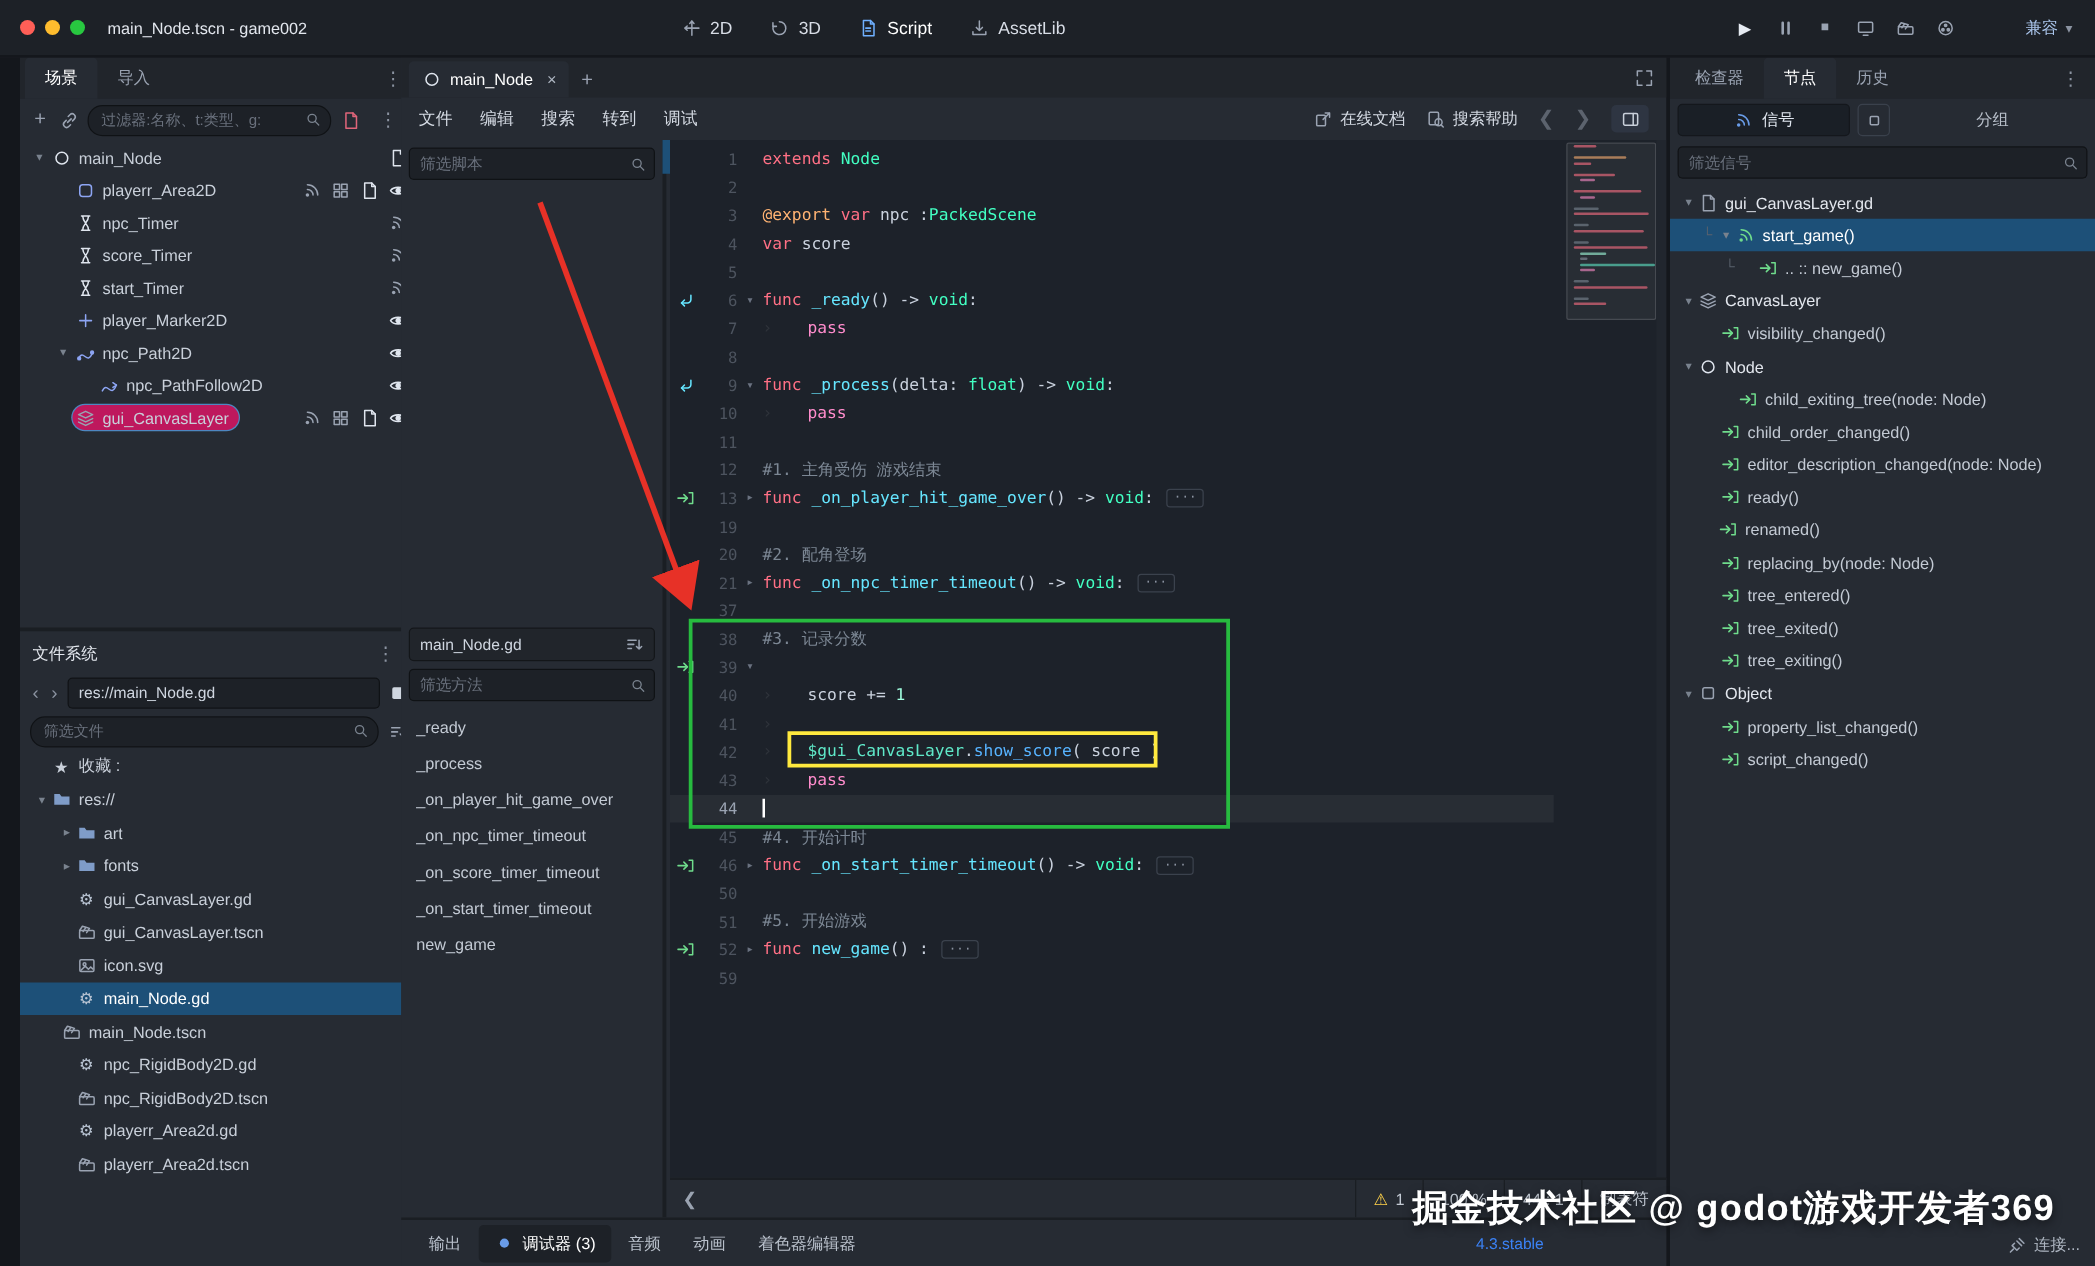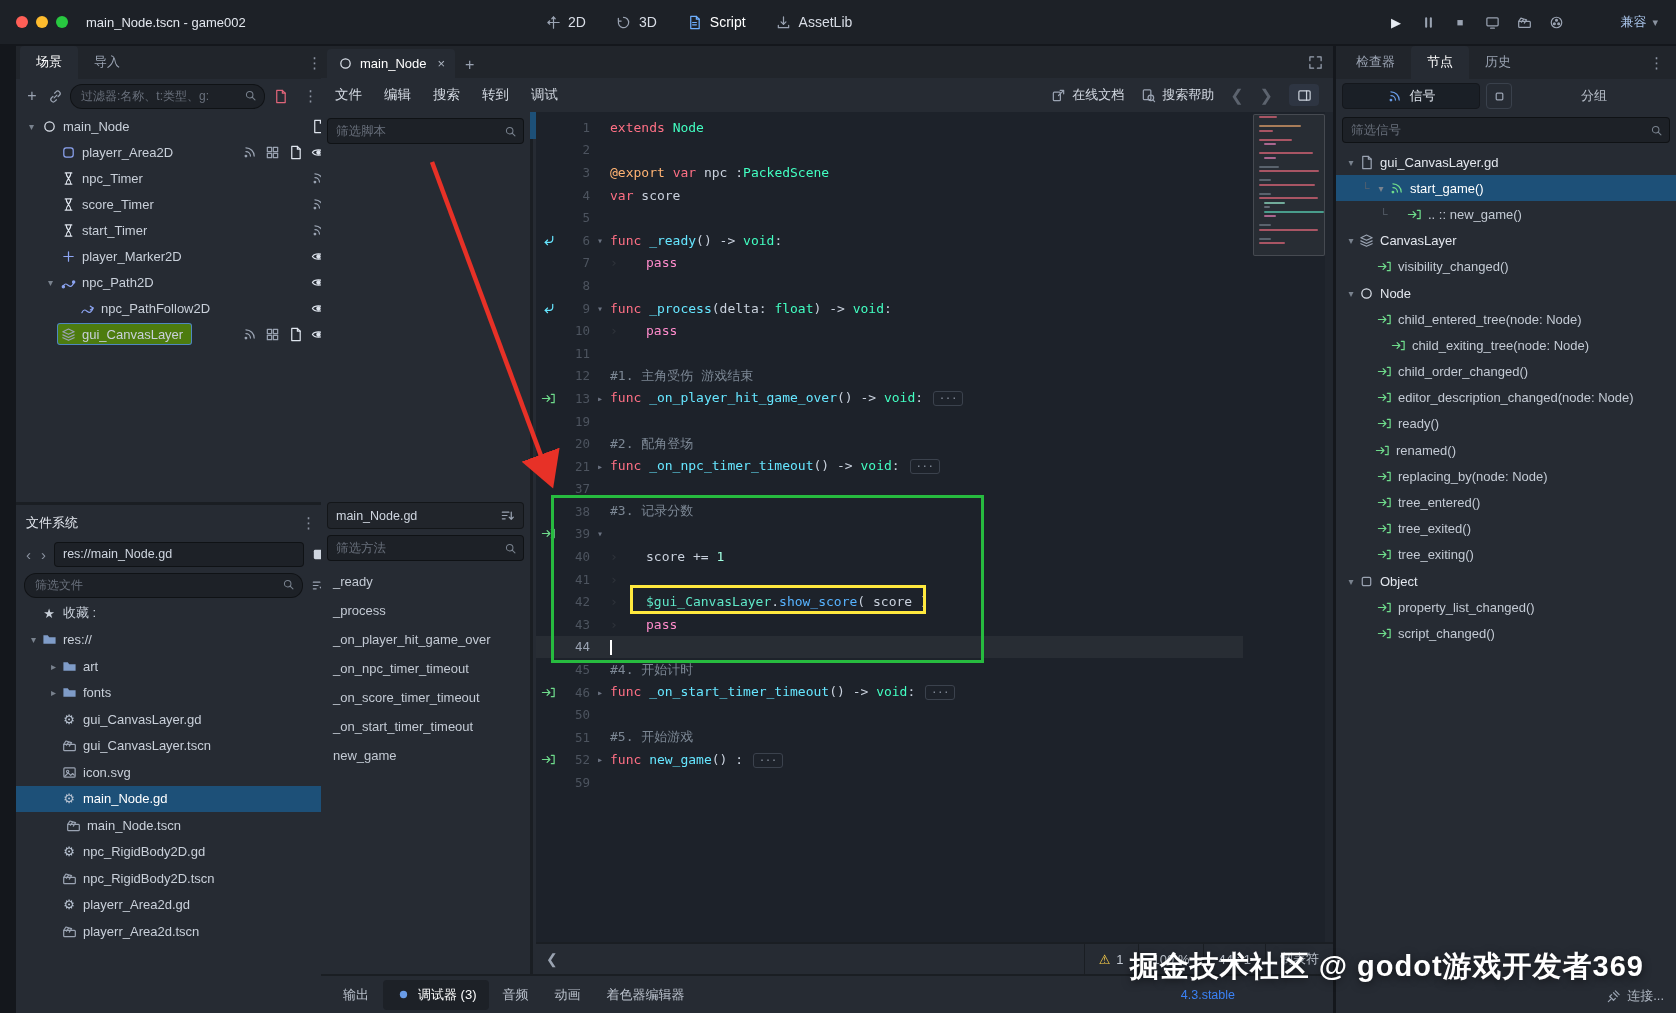--- a/index.html
+++ b/index.html
@@ -47,21 +47,21 @@
   .filter-box input::placeholder { color:#69707c; }
   .filter-box .ic { position:absolute; right:7px; top:4px; color:#79828e; }
 
   
   .trow { display:flex; align-items:center; height:26px; padding-right:8px; font-size:13px; color:#c9d0da; cursor:default; }
   .trow .exp { width:15px; color:#79828e; font-size:10px; text-align:center; flex:0 0 auto; }
   .trow .tlabel { margin-left:6px; white-space:nowrap; overflow:hidden; }
   .trow .spacer { flex:1; }
   .trow .trail { display:flex; gap:7px; align-items:center; color:#aeb6c2; }
   .selwrap { display:flex; align-items:center; padding:2px 8px 2px 2px; border-radius:2px; }
-  .selwrap.on { background:#4d7c0f; box-shadow:0 0 0 1px #55globe; box-shadow:0 0 0 1px #4e87c0; }
+  .selwrap.on { background:#be185d; box-shadow:0 0 0 1px #55globe; box-shadow:0 0 0 1px #4e87c0;border-radius:10px; }
   .trow.rowsel { background:#1d5078; color:#ffffff; }
 
   .fs-head { height:30px; display:flex; align-items:center; padding:0 10px; color:#e3e7ee; font-size:13px; }
   .pathrow { height:32px; display:flex; align-items:center; gap:6px; padding:0 8px; }
   .navbtn { color:#8b93a1; font-size:15px; padding:0 2px; }
   .pathrow input { flex:1; height:25px; background:#1d2127; border:1px solid rgba(0,0,0,.45); border-radius:4px;
     color:#cfd6e0; font-size:12.5px; padding:0 8px; outline:none; font-family:inherit; }
 
   .scene-sec { position:absolute; left:0; top:0; right:0; height:459px; border-bottom:3px solid #1a1e23; }
   .fs-sec { position:absolute; left:0; top:462px; right:0; bottom:0; }
@@ -596,21 +596,21 @@
           </span>
     <span class="tlabel">icon.svg</span>
   </div>
   <div class="trow rowsel" style="height:26.5px;padding-left:30px">
     <span class="exp"></span>
     <span class="ic ic-dim">
             <span style="font-size:13px;color:#b8c3d2">⚙</span>
           </span>
     <span class="tlabel">main_Node.gd</span>
   </div>
-  <div class="trow " style="height:26.5px;padding-left:34px">
+  <div class="trow " style="height:26.5px;padding-left:18px">
     <span class="exp"></span>
     <span class="ic ic-dim">
             <svg viewBox="0 0 16 16" width="15" height="15" fill="none" stroke="currentColor" stroke-width="1.3" stroke-linecap="round" stroke-linejoin="round">
               <rect x="1.8" y="6.8" width="12.4" height="6.7" rx="1"></rect>
               <path d="M1.8 6.8l2.4-3.6 3 .9-2.4 3.6M7.2 4.1l3 .9-2.4 3.6"></path>
             </svg>
           </span>
     <span class="tlabel">main_Node.tscn</span>
   </div>
   <div class="trow " style="height:26.5px;padding-left:30px">
@@ -1089,32 +1089,20 @@
   <div class="srow  cat" style="padding-left:8px">
 
     <span class="exp">▾</span>
     <span class="ic ic-white">
           <svg viewBox="0 0 16 16" width="15" height="15" fill="none" stroke="currentColor" stroke-width="1.3" stroke-linecap="round" stroke-linejoin="round">
             <circle cx="8" cy="8" r="5"></circle>
           </svg>
         </span>
     <span class="slabel">Node</span>
   </div>
-  <div class="srow  " style="padding-left:26px">
-
-    <span class="exp"></span>
-    <span class="ic ic-green">
-          <svg viewBox="0 0 16 16" width="15" height="15" fill="none" stroke="currentColor" stroke-width="1.3" stroke-linecap="round" stroke-linejoin="round">
-            <path d="M1.5 8h7.5"></path>
-            <path d="M6.5 5l3 3-3 3"></path>
-            <path d="M11 3.5h3v9h-3"></path>
-          </svg>
-        </span>
-    <span class="slabel">child_entered_tree(node: Node)</span>
-  </div>
   <div class="srow  " style="padding-left:40px">
 
     <span class="exp"></span>
     <span class="ic ic-green">
           <svg viewBox="0 0 16 16" width="15" height="15" fill="none" stroke="currentColor" stroke-width="1.3" stroke-linecap="round" stroke-linejoin="round">
             <path d="M1.5 8h7.5"></path>
             <path d="M6.5 5l3 3-3 3"></path>
             <path d="M11 3.5h3v9h-3"></path>
           </svg>
         </span>

